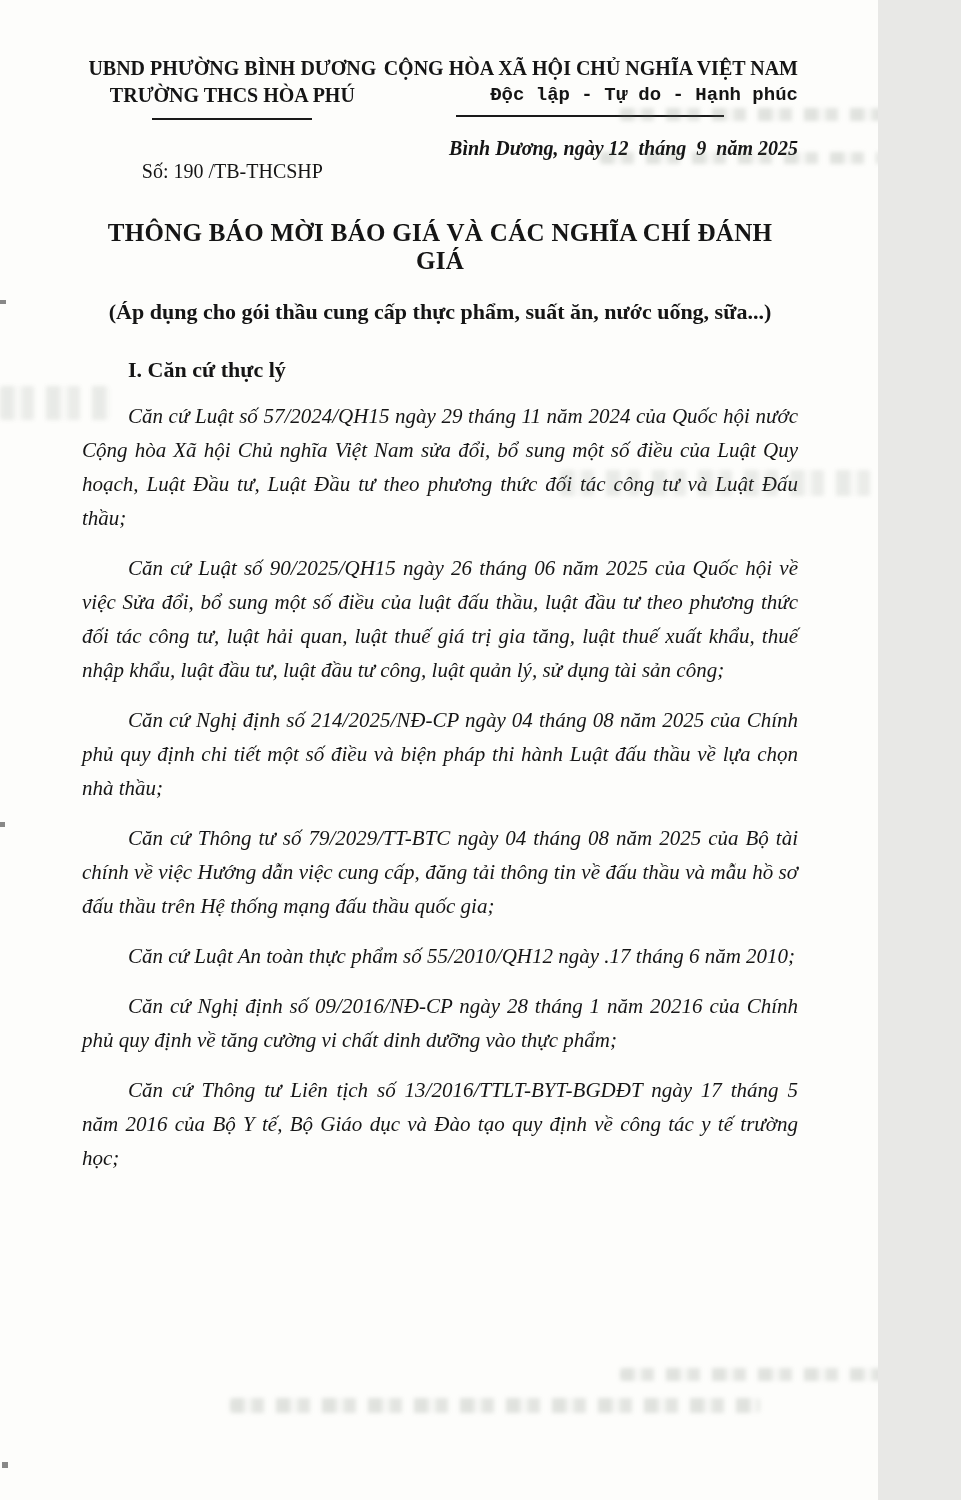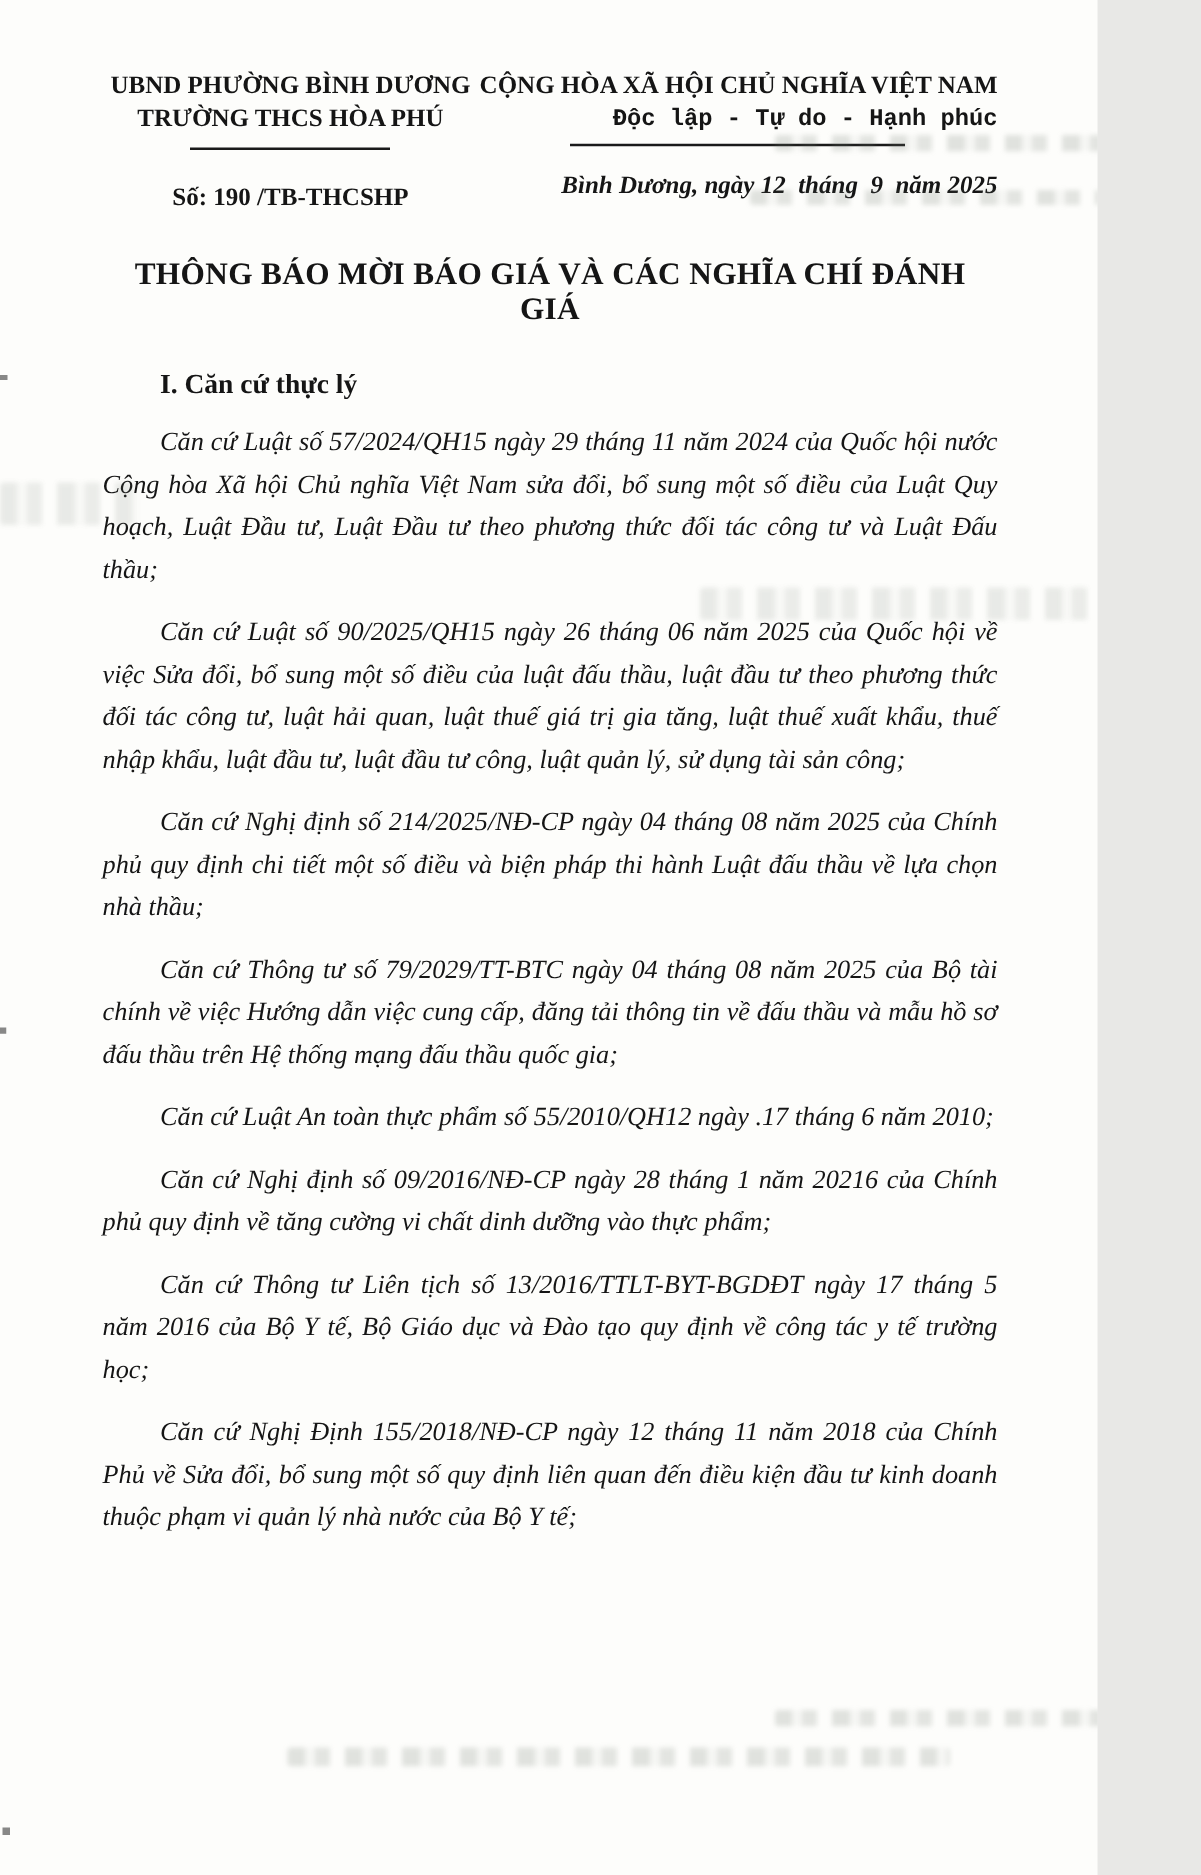--- a/index.html
+++ b/index.html
@@ -12,21 +12,21 @@
     color:#151515;
     box-sizing:border-box;
     padding:55px 80px 0 82px;
   }
   
   .hdr{display:flex;align-items:flex-start;}
   .hdr-left{width:42%;text-align:center;}
   .hdr-right{width:58%;text-align:right;}
   .org1,.org2{font-weight:bold;font-size:20px;line-height:27px;white-space:nowrap;}
   .hdr-rule-left{width:160px;height:2px;background:#1a1a1a;margin:9px auto 0 auto;}
-  .doc-number{font-weight:bold;font-size:20px;margin-top:27px;white-space:nowrap;}
+  .doc-number{font-weight:normal;font-size:20px;margin-top:40px;white-space:nowrap;}
   .nat1{font-weight:bold;font-size:20px;line-height:27px;white-space:nowrap;}
   .nat2{font-weight:bold;font-size:19px;line-height:26px;white-space:nowrap;font-family:Liberation Mono, monospace;}
   .hdr-rule-right{width:268px;height:2px;background:#1a1a1a;margin:7px auto 0 auto;}
   .date-line{font-style:italic;font-weight:600;font-size:20px;margin-top:20px;white-space:pre;}
   
   .doc-title{margin-top:36px;text-align:center;font-weight:bold;font-size:25px;letter-spacing:.3px;}
   .doc-subtitle{margin-top:24px;text-align:center;font-weight:bold;font-size:22px;}
   .section-heading{margin-top:32px;padding-left:46px;font-weight:bold;font-size:22px;}
   
   .body-text{margin-top:10px;}
@@ -64,32 +64,32 @@
     </div>
     <div class="hdr-right">
       <div class="nat1">CỘNG HÒA XÃ HỘI CHỦ NGHĨA VIỆT NAM</div>
       <div class="nat2">Độc lập - Tự do - Hạnh phúc</div>
       <div class="hdr-rule-right"></div>
       <div class="date-line">Bình Dương, ngày 12  tháng  9  năm 2025</div>
     </div>
   </div>
 
   <div class="doc-title">THÔNG BÁO MỜI BÁO GIÁ VÀ CÁC NGHĨA CHÍ ĐÁNH GIÁ</div>
+  <div class="doc-subtitle">(Áp dụng cho gói thầu cung cấp thực phẩm, suất ăn, nước uống, sữa...)</div>
 
   <div class="section-heading">I. Căn cứ thực lý</div>
 
   <div class="body-text">
     <p>Căn cứ Luật số 57/2024/QH15 ngày 29 tháng 11 năm 2024 của Quốc hội nước Cộng hòa Xã hội Chủ nghĩa Việt Nam sửa đổi, bổ sung một số điều của Luật Quy hoạch, Luật Đầu tư, Luật Đầu tư theo phương thức đối tác công tư và Luật Đấu thầu;</p>
     <p>Căn cứ Luật số 90/2025/QH15  ngày 26 tháng 06 năm 2025 của Quốc hội về việc Sửa đổi, bổ sung một số điều của luật đấu thầu, luật đầu tư theo phương thức đối tác công tư, luật hải quan, luật thuế giá trị gia tăng, luật thuế xuất khẩu, thuế nhập khẩu, luật đầu tư, luật đầu tư công, luật quản lý, sử dụng tài sản công;</p>
     <p>Căn cứ Nghị định số 214/2025/NĐ-CP ngày 04 tháng 08 năm 2025 của Chính phủ quy định chi tiết một số điều và biện pháp thi hành Luật đấu thầu về lựa chọn nhà thầu;</p>
     <p>Căn cứ Thông tư số 79/2029/TT-BTC ngày 04 tháng 08 năm 2025 của Bộ tài chính về việc Hướng dẫn việc cung cấp, đăng tải thông tin về đấu thầu và mẫu hồ sơ đấu thầu trên Hệ thống mạng đấu thầu quốc gia;</p>
     <p>Căn cứ Luật An toàn thực phẩm số 55/2010/QH12 ngày .17 tháng 6 năm 2010;</p>
     <p>Căn cứ Nghị định số 09/2016/NĐ-CP ngày 28 tháng 1 năm 20216 của Chính phủ quy định về tăng cường vi chất dinh dưỡng vào thực phẩm;</p>
     <p>Căn cứ Thông tư Liên tịch số 13/2016/TTLT-BYT-BGDĐT ngày 17 tháng 5 năm 2016 của Bộ Y tế, Bộ Giáo dục và Đào tạo quy định về công tác y tế trường học;</p>
-    <p>Căn cứ Nghị Định 155/2018/NĐ-CP ngày 12 tháng 11 năm 2018 của Chính Phủ về Sửa đổi, bổ sung một số quy định liên quan đến điều kiện đầu tư kinh doanh thuộc phạm vi quản lý nhà nước của Bộ Y tế;</p>
   </div>
 
   <svg class="stamp" viewBox="0 0 230 230" xmlns="http://www.w3.org/2000/svg" opacity="0.92">
     <circle cx="115" cy="113" r="93" fill="none" stroke="#b2191d" stroke-width="5"></circle>
     <circle cx="115" cy="113" r="60" fill="none" stroke="#b2191d" stroke-width="3"></circle>
     <path id="stamp-arc" d="M 71.4 175.3 A 76 76 0 1 1 71.3 175.2" fill="none"></path>
     <text font-family="Liberation Sans, sans-serif" font-weight="bold" font-size="17" letter-spacing="4" fill="#b2191d">
       <textPath href="#stamp-arc">B.N.D PHƯỜNG BÌNH DƯƠNG</textPath>
     </text>
     <text x="66" y="106" font-family="Liberation Sans, sans-serif" font-weight="bold" font-size="21" fill="#b2191d" transform="rotate(-6 66 106)">TRƯ</text>

